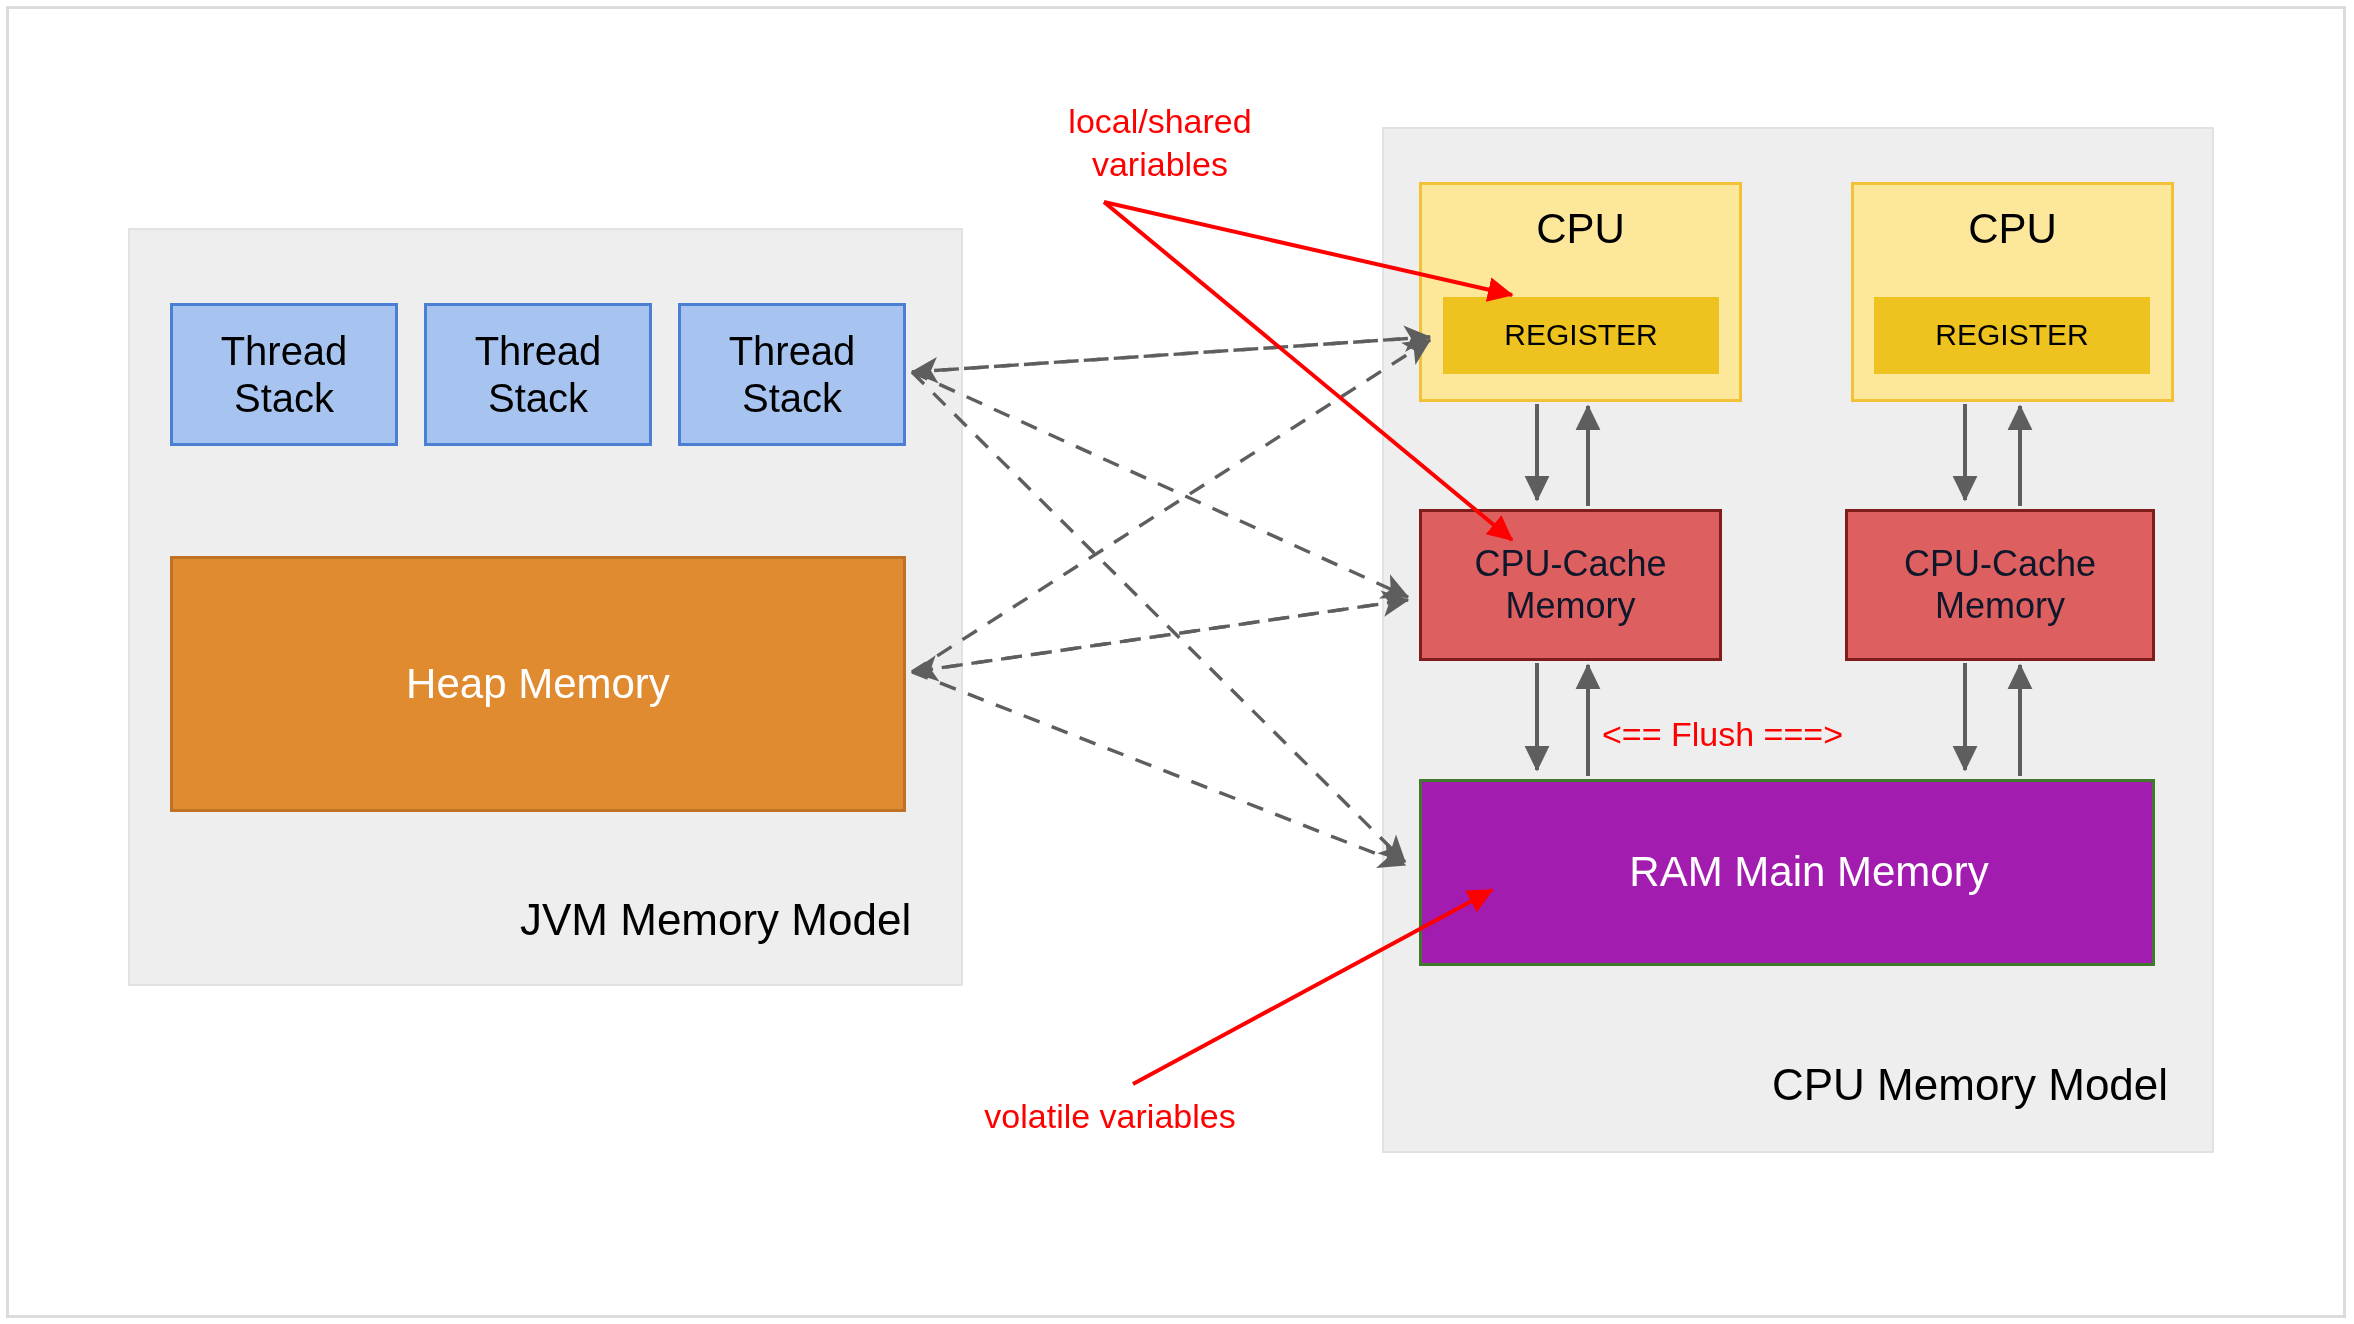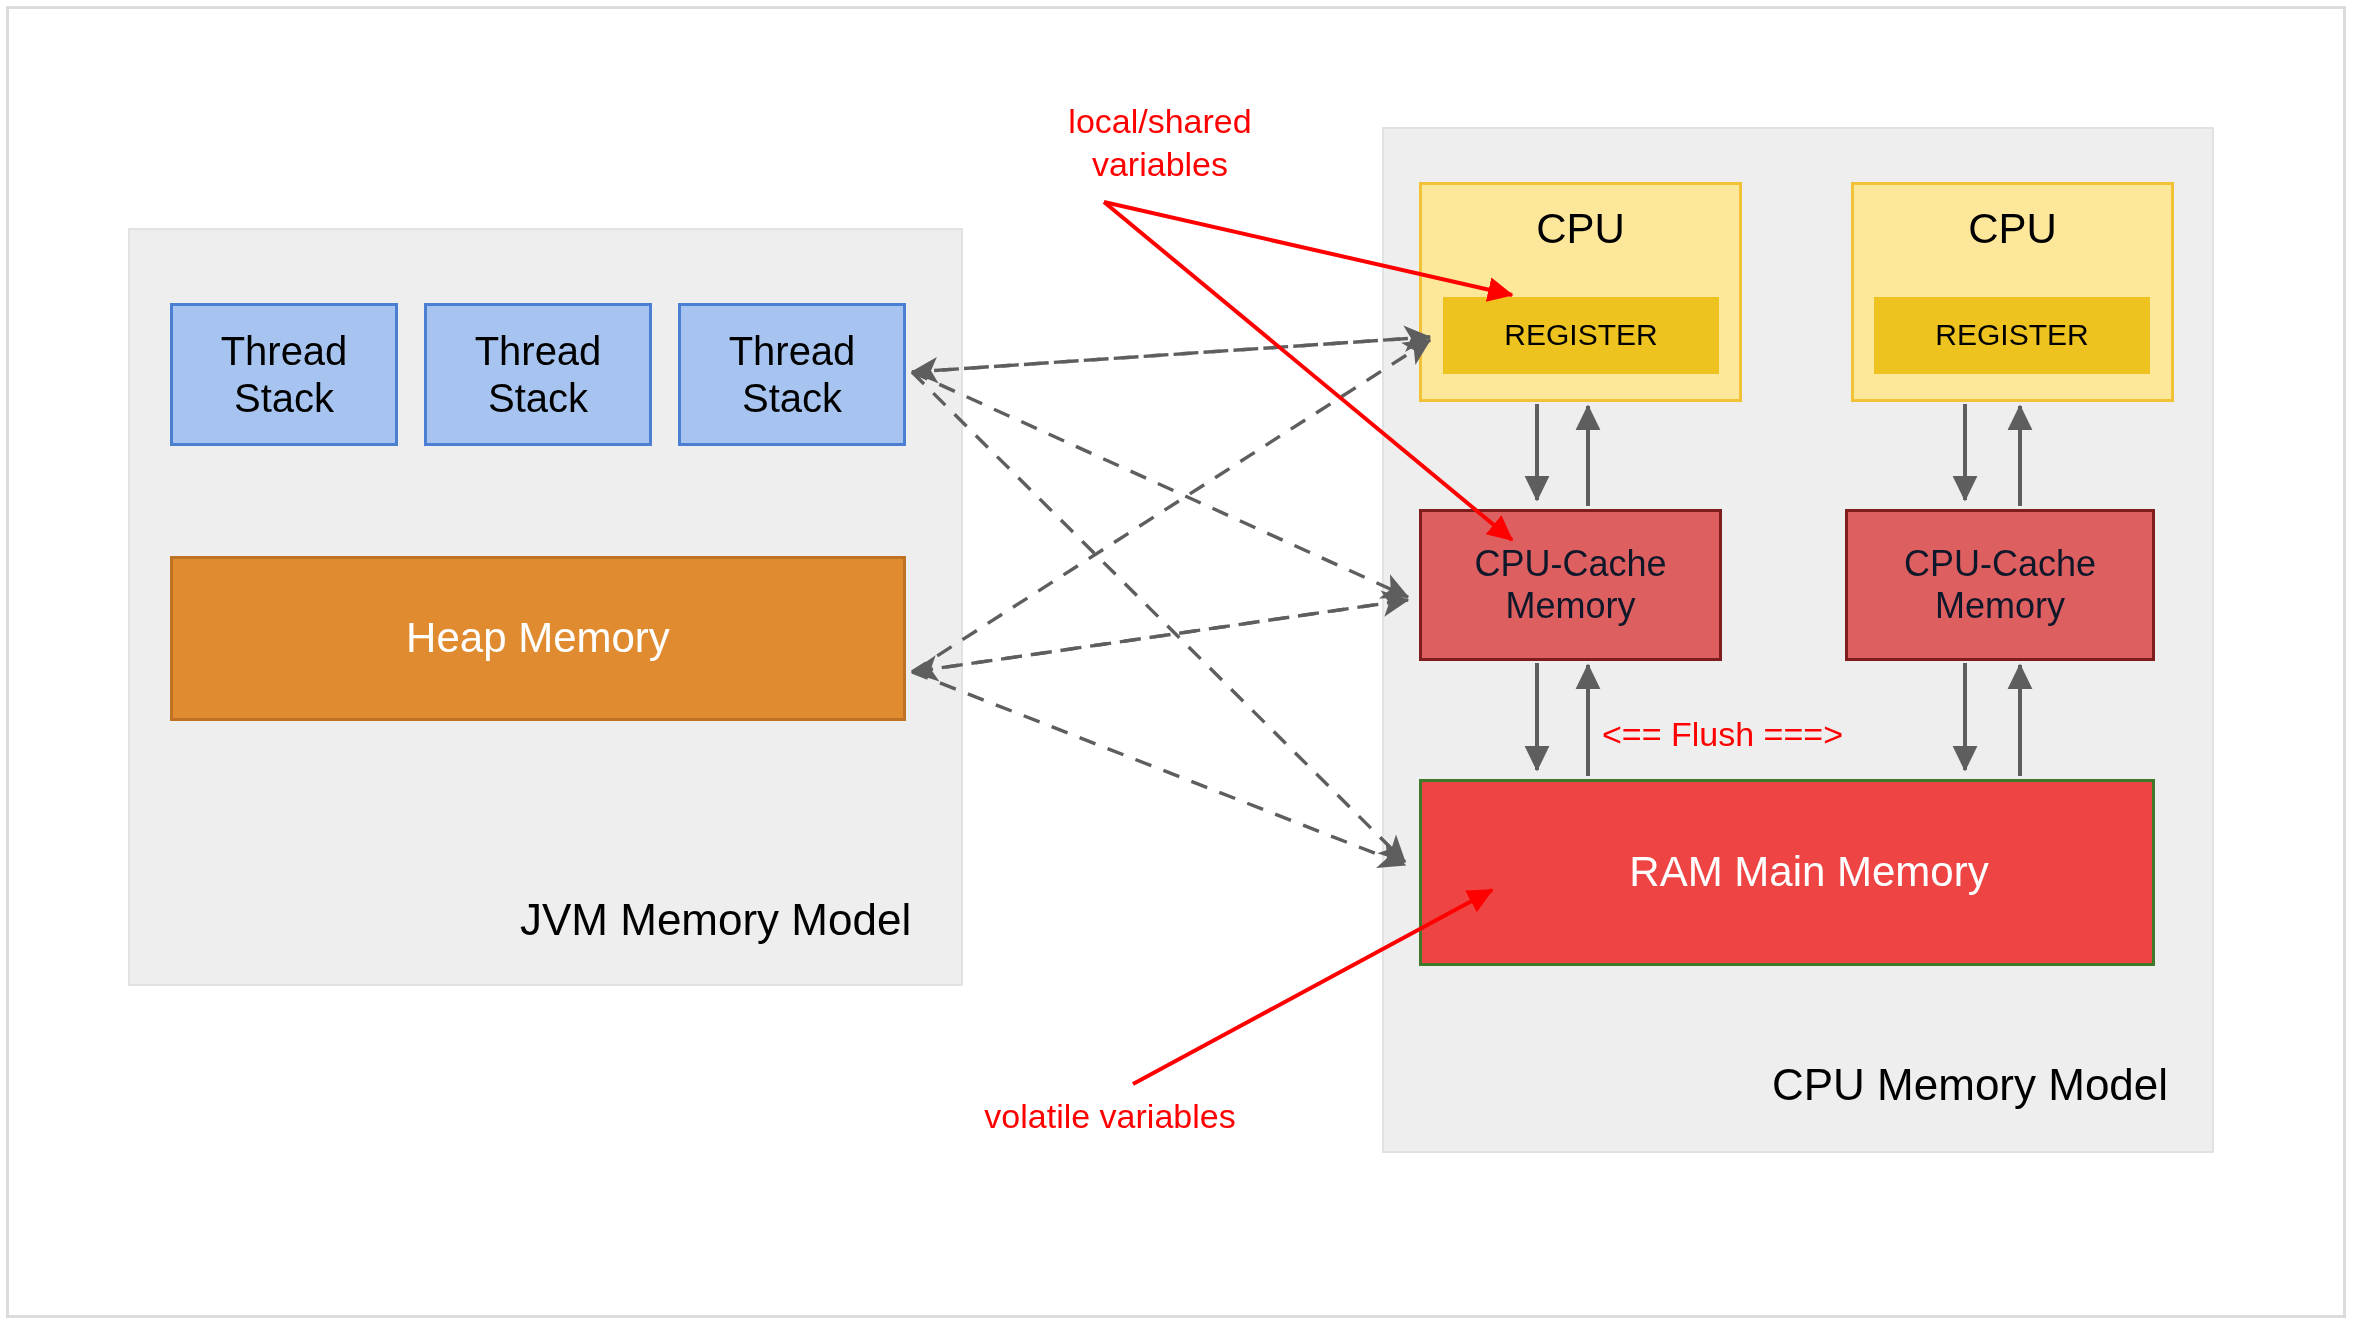--- a/index.html
+++ b/index.html
@@ -71,21 +71,21 @@
     color: #000000;
     font-size: 30px;
   }
   .cache {
     background: #dd5f5f;
     border: 3px solid #7f1d1d;
     color: #0f172a;
     font-size: 36px;
   }
   .ram {
-    background: #ef4444;
+    background: #a21caf;
     border: 3px solid #3f7a2c;
     color: #ffffff;
     font-size: 42px;
     padding-left: 44px;
   }
   .ann {
     position: absolute;
     color: #ff0000;
     font-size: 34px;
     text-align: center;
@@ -117,21 +117,21 @@
   </div>
   <div class="panel-title" style="left:520px; top:895px; font-size:44px;">JVM Memory Model</div>
 
   <div class="box thread-stack" style="left:170px; top:303px; width:228px; height:143px; white-space:pre-line;">Thread
 Stack</div>
   <div class="box thread-stack" style="left:424px; top:303px; width:228px; height:143px; white-space:pre-line;">Thread
 Stack</div>
   <div class="box thread-stack" style="left:678px; top:303px; width:228px; height:143px; white-space:pre-line;">Thread
 Stack</div>
 
-  <div class="box heap" style="left:170px; top:556px; width:736px; height:165px;">Heap Memory</div>
+  <div class="box heap" style="left:170px; top:556px; width:736px; height:256px;">Heap Memory</div>
 
   <div class="panel" style="left:1382px; top:127px; width:832px; height:1026px;">
   </div>
   <div class="panel-title" style="left:1772px; top:1060px; font-size:44px;">CPU Memory Model</div>
 
   <div class="box cpu" style="left:1419px; top:182px; width:323px; height:220px;">CPU</div>
   <div class="box register" style="left:1443px; top:297px; width:276px; height:77px;">REGISTER</div>
 
   <div class="box cpu" style="left:1851px; top:182px; width:323px; height:220px;">CPU</div>
   <div class="box register" style="left:1874px; top:297px; width:276px; height:77px;">REGISTER</div>

